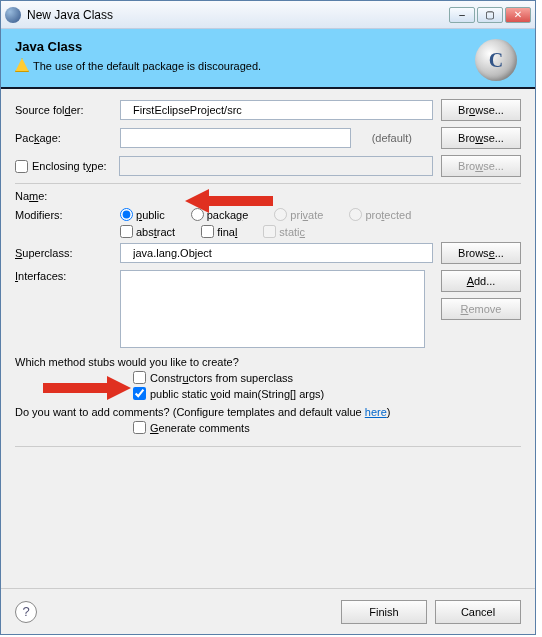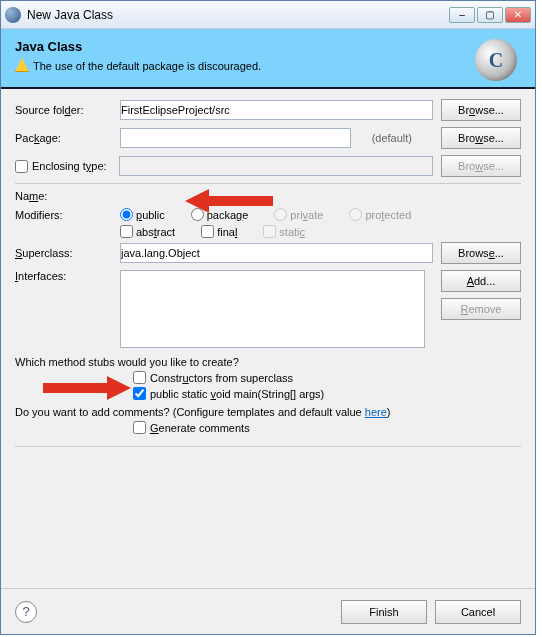--- a/index.html
+++ b/index.html
@@ -75,21 +75,21 @@
   .form {
     padding:10px 14px 4px;
   }
   .row {
     display:flex;align-items:center;margin-bottom:6px;
   }
   .row label, .lbl { width:105px; font-size:11px;}
   .lbl u { text-decoration: underline; }
   .txt {
     flex:1;
-    height:20px;border:1px solid #a7b5c6;padding:1px 0;
+    height:20px;border:1px solid #a7b5c6;padding:1px 12px;
     font-size:11px;background:#fff;font-family:inherit;
   }
   .txt[disabled]{background:#f0f0f0;color:#888;}
   .btn {
     width:80px;height:22px;margin-left:8px;
     border:1px solid #999;background:linear-gradient(#fdfdfd,#e3e3e3);
     font-size:11px;cursor:pointer;font-family:inherit;
   }
   .btn[disabled]{color:#999;cursor:default;}
   .deftxt{color:#666;margin:0 21px;font-size:11px;}

